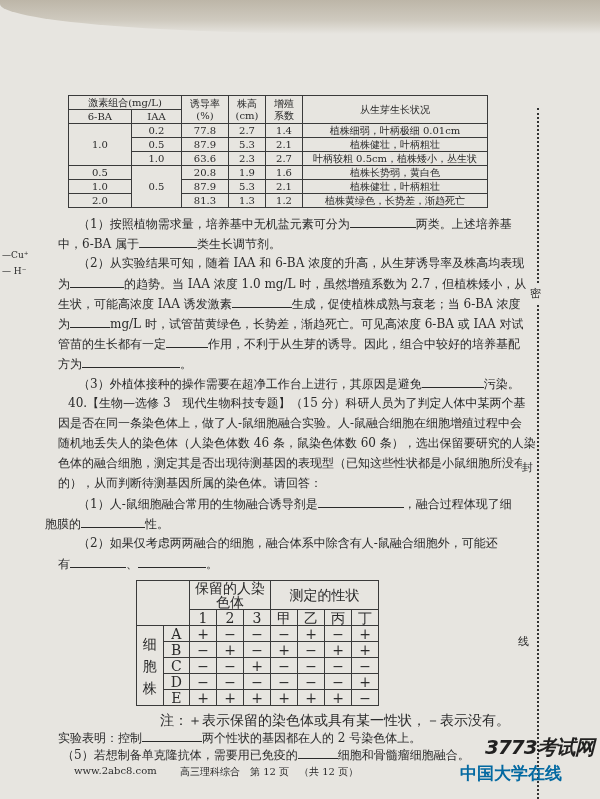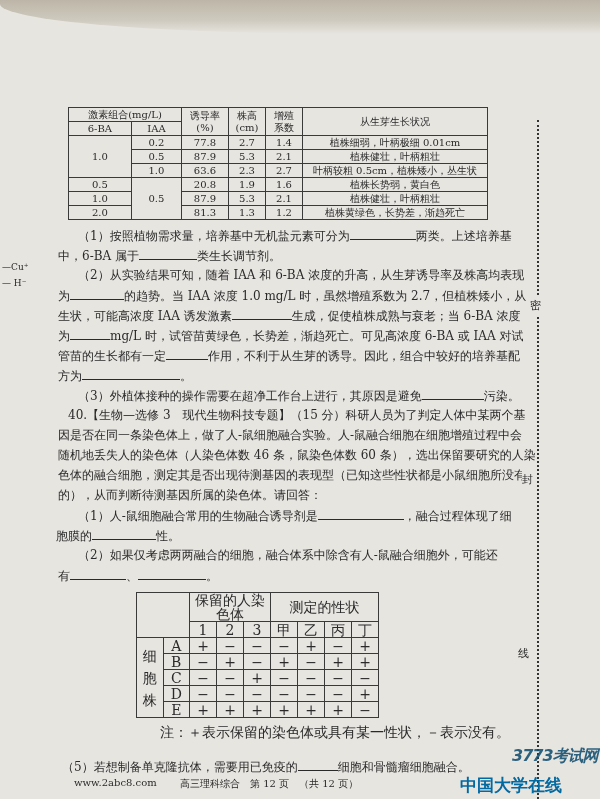--- a/index.html
+++ b/index.html
@@ -1,32 +1,32 @@
 <!DOCTYPE html>
 <html><head>
 <meta charset="utf-8">
 <style>
   html,body{margin:0;padding:0;}
   body{width:600px;height:799px;overflow:hidden;background:#e7e5e0;position:relative;
        font-family:"DejaVu Serif","Liberation Serif",serif;color:#2a2a2a;}
   .top-shadow{position:absolute;left:0;top:0;width:600px;height:34px;
        background:linear-gradient(180deg,#bdb6a8 0%,#cfcabf 60%,rgba(231,229,224,0) 100%);
        border-bottom-left-radius:60% 30px;}
-  .page{position:absolute;left:0;top:0;width:600px;height:623px;margin-top:12px;}
+  .page{position:absolute;left:0;top:0;width:600px;height:623px;}
   .t1{position:absolute;left:68px;top:95px;border-collapse:collapse;font-size:10px;}
   .t1 td,.t1 th{border:1px solid #3a3a3a;text-align:center;padding:0 2px;height:13px;font-weight:normal;line-height:12px;}
   .line{position:absolute;font-size:12px;white-space:nowrap;line-height:16px;}
   .blank{display:inline-block;border-bottom:1px solid #2a2a2a;height:12px;vertical-align:baseline;}
   .t2{position:absolute;left:136px;top:575px;border-collapse:collapse;font-size:14px;}
   .t2 td{border:1px solid #3a3a3a;text-align:center;height:15px;padding:0;line-height:14px;}
   .dotline{position:absolute;left:537px;top:108px;width:0;height:691px;border-left:2px dotted #333;}
   .vlabel{position:absolute;font-size:11px;background:#e7e5e0;padding:2px 0;}
   .margin-note{position:absolute;left:2px;font-size:9px;}
   .footer{position:absolute;top:765px;font-size:10px;}
-  .wm1{position:absolute;left:512px;top:734px;font-size:16px;font-style:italic;font-weight:bold;color:#0c4a6e;opacity:.85;font-family:"DejaVu Sans",sans-serif;letter-spacing:-1px;}
+  .wm1{position:absolute;left:485px;top:734px;font-size:20px;font-style:italic;font-weight:bold;color:#000000;opacity:.85;font-family:"DejaVu Sans",sans-serif;letter-spacing:-1px;}
   .wm2{position:absolute;left:460px;top:762px;font-size:17px;font-weight:bold;color:#0369a1;font-family:"DejaVu Sans",sans-serif;}
 </style>
 </head>
 <body>
 
 <div class="top-shadow"></div>
 
 <div class="page">
 
   <table class="t1">
@@ -117,21 +117,21 @@
 
   <div class="line" style="left:68px;top:395px">40.【生物—选修 3　现代生物科技专题】（15 分）科研人员为了判定人体中某两个基</div>
   <div class="line" style="left:58px;top:415px">因是否在同一条染色体上，做了人-鼠细胞融合实验。人-鼠融合细胞在细胞增殖过程中会</div>
   <div class="line" style="left:58px;top:435px">随机地丢失人的染色体（人染色体数 46 条，鼠染色体数 60 条），选出保留要研究的人染</div>
   <div class="line" style="left:58px;top:475px">的），从而判断待测基因所属的染色体。请回答：</div>
   <div class="line" style="left:58px;top:455px">色体的融合细胞，测定其是否出现待测基因的表现型（已知这些性状都是小鼠细胞所没有</div>
 
   <div class="line" style="left:78px;top:495px">
     <span>（1）人-鼠细胞融合常用的生物融合诱导剂是</span><span class="blank" style="width:86px"></span><span>，融合过程体现了细</span>
   </div>
-  <div class="line" style="left:56px;top:515px">
+  <div class="line" style="left:45px;top:515px">
     <span>胞膜的</span><span class="blank" style="width:64px"></span><span>性。</span>
   </div>
   <div class="line" style="left:78px;top:535px">（2）如果仅考虑两两融合的细胞，融合体系中除含有人-鼠融合细胞外，可能还</div>
   <div class="line" style="left:58px;top:555px">
     <span>有</span><span class="blank" style="width:56px"></span><span>、</span><span class="blank" style="width:68px"></span><span>。</span>
   </div>
 
   <table class="t2" style="top:580px">
     <tbody>
         <tr>
@@ -196,20 +196,23 @@
           <td>+</td>
           <td>+</td>
           <td>+</td>
           <td>+</td>
           <td>−</td>
     </tr>
   </tbody>
     </table>
 
   <div class="line" style="left:58px;top:712px;font-size:14px;left:160px">注：＋表示保留的染色体或具有某一性状，－表示没有。</div>
+  <div class="line" style="left:58px;top:729px">
+    <span>实验表明：控制</span><span class="blank" style="width:60px"></span><span>两个性状的基因都在人的 2 号染色体上。</span>
+  </div>
   <div class="line" style="left:62px;top:746px">
     <span>（5）若想制备单克隆抗体，需要用已免疫的</span><span class="blank" style="width:40px"></span><span>细胞和骨髓瘤细胞融合。</span>
   </div>
 
   <div class="margin-note" style="top:250px">—Cu⁺</div>
   <div class="margin-note" style="top:266px">— H⁻</div>
 
   <div class="dotline"></div>
   <div class="vlabel" style="left:530px;top:284px">密</div>
   <div class="vlabel" style="left:522px;top:458px">封</div>

